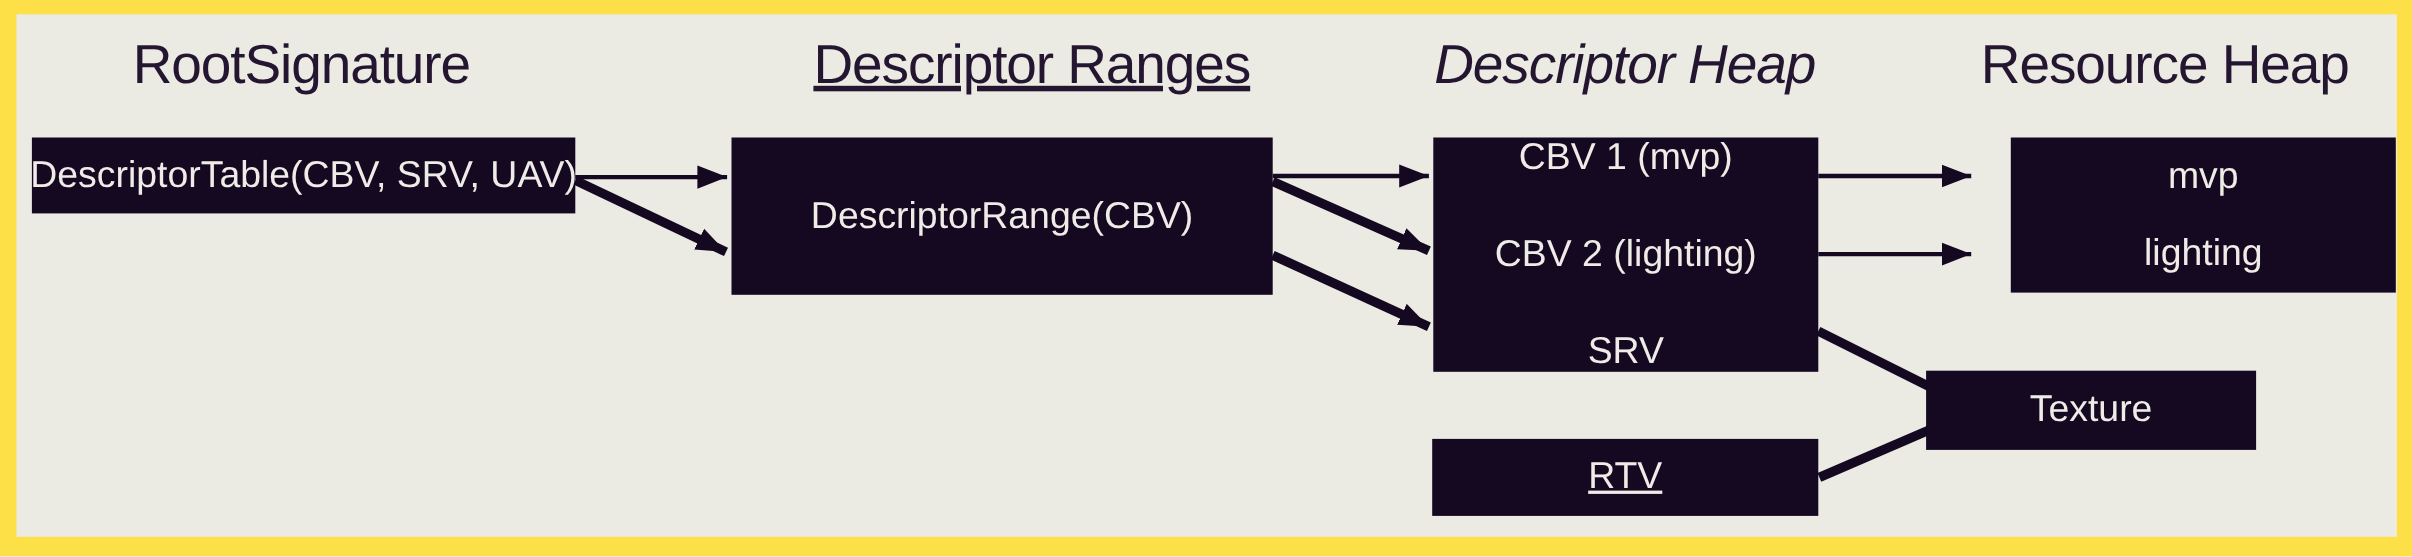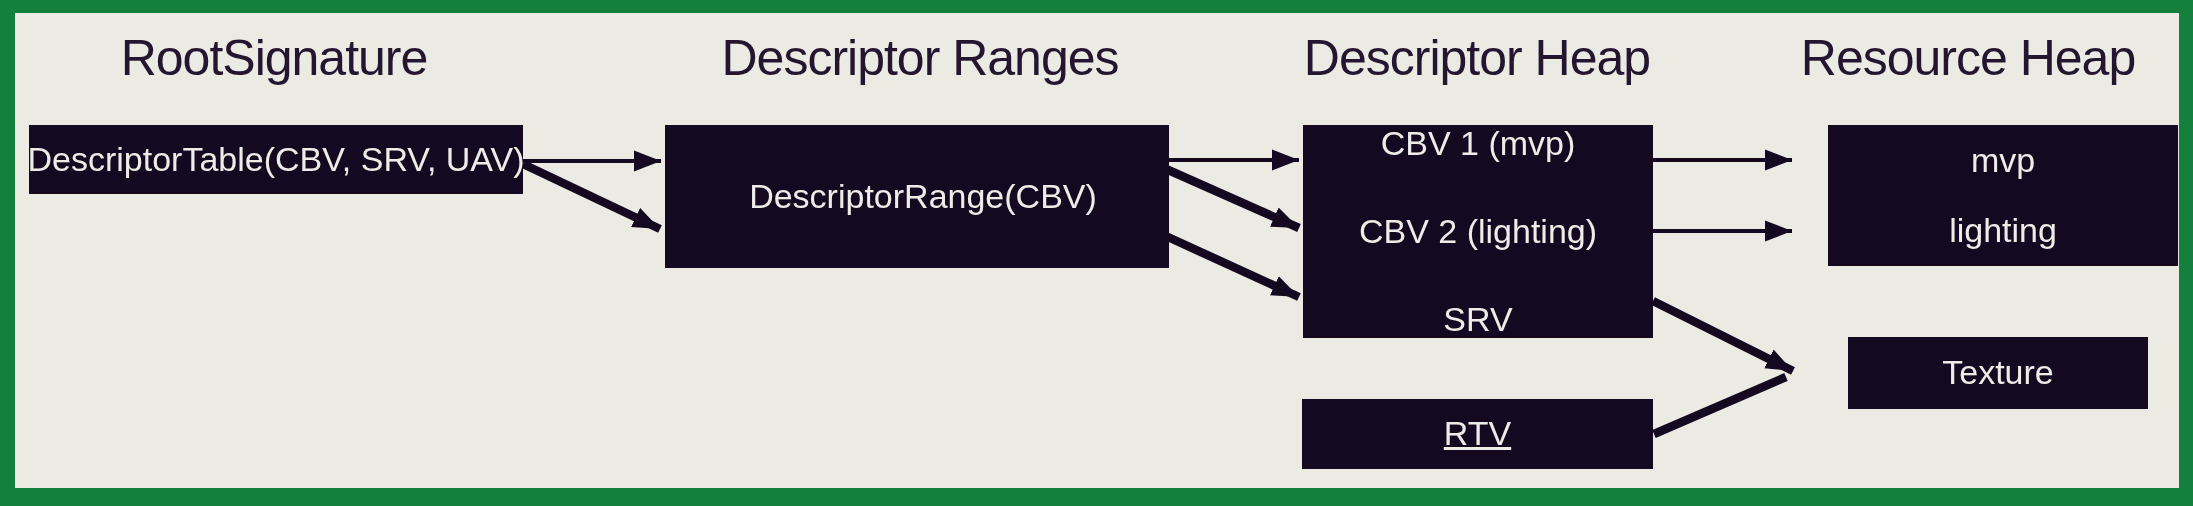--- a/index.html
+++ b/index.html
@@ -27,21 +27,21 @@
     position:absolute; background:#150821; color:#eeece7;
     display:flex; flex-direction:column; justify-content:space-around;
     align-items:center; text-align:center;
     font-size:34px; font-weight:400; letter-spacing:0;
   }
   .node .row { white-space:nowrap; line-height:1.1; }
 </style>
 </head>
 <body>
 
-<div class="canvas" style="background: #15803d;">
+<div class="canvas" style="background: #fde047;">
 
   <div class="inner-bg" style="background: rgb(235, 234, 227);"></div>
 
   <svg class="arrow-layer" width="2193" height="506" viewBox="0 0 2193 506" xmlns="http://www.w3.org/2000/svg">
     <defs>
       <marker id="ah" markerUnits="userSpaceOnUse" markerWidth="30" markerHeight="24" refX="27" refY="11" orient="auto">
         <path d="M0,0.5 L27,11 L0,21.5 Z" fill="#150821"></path>
       </marker>
     </defs>
   <line x1="523" y1="161" x2="661" y2="161" stroke="#150821" stroke-width="4" marker-end="url(#ah)"></line>
@@ -49,42 +49,42 @@
       <line x1="1157" y1="160" x2="1299" y2="160" stroke="#150821" stroke-width="4" marker-end="url(#ah)"></line>
       <line x1="1157" y1="165" x2="1299" y2="228" stroke="#150821" stroke-width="8.5" marker-end="url(#ah)"></line>
       <line x1="1157" y1="232" x2="1299" y2="297" stroke="#150821" stroke-width="8.5" marker-end="url(#ah)"></line>
       <line x1="1653" y1="160" x2="1792" y2="160" stroke="#150821" stroke-width="4" marker-end="url(#ah)"></line>
       <line x1="1653" y1="231" x2="1792" y2="231" stroke="#150821" stroke-width="4" marker-end="url(#ah)"></line>
       <line x1="1653" y1="301" x2="1793" y2="371" stroke="#150821" stroke-width="8.5" marker-end="url(#ah)"></line>
       <line x1="1654" y1="434" x2="1786" y2="377" stroke="#150821" stroke-width="8.5"></line>
     </svg>
 
   <div class="col-heading" style="left: -26px; color: rgb(36, 22, 49);">RootSignature</div>
-  <div class="col-heading" style="left: 620px; color: rgb(36, 22, 49);">Descriptor Ranges</div>
-  <div class="col-heading" style="left: 1177px; color: rgb(36, 22, 49);">Descriptor Heap</div>
+  <div class="col-heading" style="left: 638px; color: rgb(36, 22, 49); text-decoration: underline;">Descriptor Ranges</div>
+  <div class="col-heading" style="left: 1177px; color: rgb(36, 22, 49); font-style: italic;">Descriptor Heap</div>
   <div class="col-heading" style="left: 1668px; color: rgb(36, 22, 49);">Resource Heap</div>
 
   <div class="node" style="left: 29px; top: 125px; width: 494px; height: 69px; background: rgb(21, 8, 33); color: rgb(238, 236, 231);">
     <div class="row">DescriptorTable(CBV, SRV, UAV)</div>
   </div>
 
-  <div class="node" style="left: 665px; top: 125px; width: 492px; height: 143px; background: rgb(21, 8, 33); color: rgb(238, 236, 231); padding-left: 12px;">
+  <div class="node" style="left: 665px; top: 125px; width: 492px; height: 143px; background: rgb(21, 8, 33); color: rgb(238, 236, 231);">
     <div class="row">DescriptorRange(CBV)</div>
   </div>
 
   <div class="node" style="left: 1303px; top: 125px; width: 350px; height: 213px; background: rgb(21, 8, 33); color: rgb(238, 236, 231); justify-content: space-between;">
     <div class="row">CBV 1 (mvp)</div>
     <div class="row">CBV 2 (lighting)</div>
     <div class="row">SRV</div>
   </div>
   <div class="node" style="left: 1302px; top: 399px; width: 351px; height: 70px; background: rgb(21, 8, 33); color: rgb(238, 236, 231); text-decoration: underline;">
     <div class="row">RTV</div>
   </div>
 
   <div class="node" style="left: 1796px; top: 125px; width: 350px; height: 141px; background: rgb(21, 8, 33); color: rgb(238, 236, 231); margin-left: 32px;">
     <div class="row">mvp</div>
     <div class="row">lighting</div>
   </div>
-  <div class="node" style="left: 1848px; top: 337px; width: 300px; height: 72px; background: rgb(21, 8, 33); color: rgb(238, 236, 231);">
+  <div class="node" style="left: 1751px; top: 337px; width: 300px; height: 72px; background: rgb(21, 8, 33); color: rgb(238, 236, 231);">
     <div class="row">Texture</div>
   </div>
 
 </div>
 
 </body></html>

